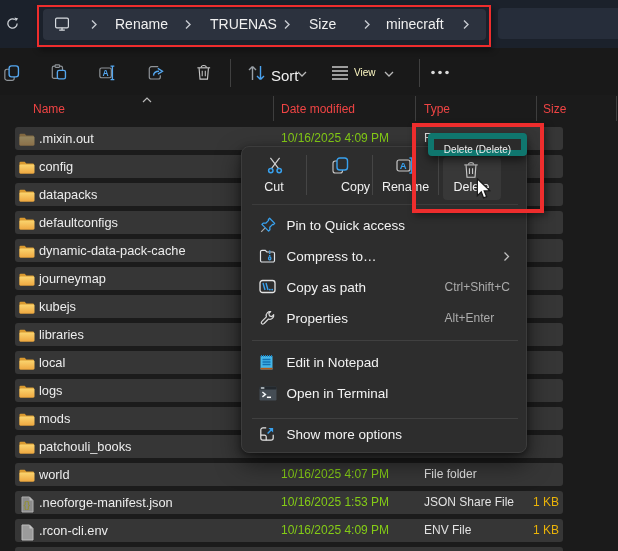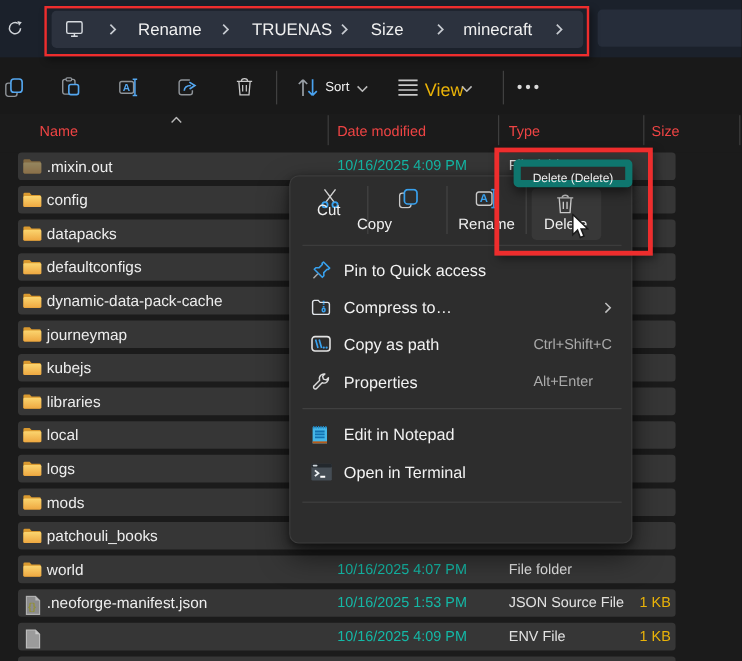--- a/index.html
+++ b/index.html
@@ -3,21 +3,21 @@
 <meta charset="utf-8">
 <style>
 *{margin:0;padding:0;box-sizing:border-box}
 html,body{width:618px;height:551px;overflow:hidden;background:#1b1b1b;
   font-family:"Liberation Sans",sans-serif;}
 .abs{position:absolute}
 #root{position:relative;width:618px;height:551px;background:#1b1b1b}
 .row{position:absolute;left:15px;width:548px;height:23px;background:#363636;border-radius:3px}
 .rname{position:absolute;left:24px;top:0;height:23px;line-height:23px;font-size:12.8px;color:#ededed;white-space:nowrap}
 .ricon{position:absolute;left:4px;top:4.5px}
-.rdate{position:absolute;left:266px;top:0;height:23px;line-height:23px;font-size:12px;color:#14b8a6;white-space:nowrap}
+.rdate{position:absolute;left:266px;top:0;height:23px;line-height:23px;font-size:12px;color:#84cc16;white-space:nowrap}
 .rtype{position:absolute;left:409px;top:0;height:23px;line-height:23px;font-size:12px;color:#e2e2e2;white-space:nowrap}
 .rsize{position:absolute;right:4px;top:0;height:23px;line-height:23px;font-size:12px;color:#eab308}
 .hdr{position:absolute;top:96px;height:26px;line-height:26px;font-size:12px;color:#ef4444;white-space:nowrap}
 .hsep{position:absolute;top:96px;height:25px;width:1px;background:#3e3e3e}
 .bc{position:absolute;top:9px;height:31px;line-height:31px;font-size:14px;color:#f0f0f0;white-space:nowrap}
 .bchev{position:absolute;top:19px}
 .mi{position:absolute;left:0;width:100%;height:31px}
 .mi .txt{position:absolute;left:45px;top:0;height:31px;line-height:31px;font-size:13.5px;color:#f2f2f2;white-space:nowrap}
 .mi .ico{position:absolute;left:17px;top:7px}
 .mi .sc{position:absolute;left:203px;top:0;height:31px;line-height:31px;font-size:12px;color:#ababab;white-space:nowrap}
@@ -93,29 +93,29 @@
   <path d="M6 4.2 C6 1 12 1 12 4.2" stroke="#c9c9c9" stroke-width="1.3" fill="none"></path>
   <path d="M3.5 4.8 L4.6 17.8 H13.4 L14.5 4.8" stroke="#c9c9c9" stroke-width="1.3" fill="none"></path>
   <path d="M7.2 8 V14.5 M10.8 8 V14.5" stroke="#c9c9c9" stroke-width="1.2" fill="none"></path>
 </svg>
 <div class="vsep" style="left:230px;top:59px;height:28px"></div>
 
 <svg class="abs" style="left:247px;top:64px" width="19" height="18" viewBox="0 0 19 18">
   <path d="M5.5 16 V2.5 M5.5 2.5 L2 6 M5.5 2.5 L9 6" fill="none" stroke="#9aa0a6" stroke-width="1.4"></path>
   <path d="M13.5 2 V15.5 M13.5 15.5 L10 12 M13.5 15.5 L17 12" fill="none" stroke="#4aa3f0" stroke-width="1.4"></path>
 </svg>
-<div class="abs" style="left:271px;top:67px;font-size:11px;color:#f0f0f0">Sort</div>
+<div class="abs" style="left:271px;top:67px;font-size:15px;color:#f0f0f0">Sort</div>
 <svg class="abs" style="left:297px;top:71px" width="10" height="6" viewBox="0 0 10 6">
       <polyline points="1,1 5,5 9,1" fill="none" stroke="#b9b9b9" stroke-width="1.3"></polyline>
     </svg>
 
 <svg class="abs" style="left:331px;top:65px" width="18" height="16" viewBox="0 0 18 16">
   <path d="M1 2 H17 M1 6 H17 M1 10 H17 M1 14 H17" stroke="#c9c9c9" stroke-width="1.4"></path>
 </svg>
-<div class="abs" style="left:354px;top:67px;font-size:15px;color:#eab308">View</div>
+<div class="abs" style="left:354px;top:67px;font-size:10px;color:#fef9c3">View</div>
 <svg class="abs" style="left:384px;top:71px" width="10" height="6" viewBox="0 0 10 6">
       <polyline points="1,1 5,5 9,1" fill="none" stroke="#b9b9b9" stroke-width="1.3"></polyline>
     </svg>
 <div class="vsep" style="left:419px;top:59px;height:28px"></div>
 <svg class="abs" style="left:430px;top:70px" width="20" height="5" viewBox="0 0 20 5">
   <circle cx="3" cy="2.5" r="1.8" fill="#dadada"></circle>
       <circle cx="10" cy="2.5" r="1.8" fill="#dadada"></circle>
       <circle cx="17" cy="2.5" r="1.8" fill="#dadada"></circle>
 </svg>
 
@@ -306,28 +306,29 @@
       <span class="rtype">File folder</span>
     </div>
 <div class="row" style="top:491px">
       <span class="ricon"><svg width="13" height="17" viewBox="0 0 13 17" style="opacity:.85;margin-left:2px">
           <path d="M1 1 h7.5 l3.5 3.5 v11.5 h-11 z" fill="#9b9b9b" stroke="#c6c6c6" stroke-width="1"></path>
           <path d="M8.5 1 l3.5 3.5 h-3.5 z" fill="#d4d4d4"></path>
           <text x="2.4" y="12.2" font-size="8.5" font-weight="bold" fill="#a3a03c" font-family="Liberation Sans">{}</text>
         </svg></span>
       <span class="rname">.neoforge-manifest.json</span>
       <span class="rdate">10/16/2025 1:53 PM</span>
-      <span class="rtype">JSON Source File</span>
+      <span class="rtype">JSON Share File</span>
       <span class="rsize">1 KB</span>
     </div>
 <div class="row" style="top:519px">
       <span class="ricon"><svg width="13" height="17" viewBox="0 0 13 17" style="opacity:.9;margin-left:2px">
           <path d="M1 1 h7.5 l3.5 3.5 v11.5 h-11 z" fill="#a6a6a6" stroke="#cccccc" stroke-width="1"></path>
           <path d="M8.5 1 l3.5 3.5 h-3.5 z" fill="#d8d8d8"></path>
         </svg></span>
+      <span class="rname">.rcon-cli.env</span>
       <span class="rdate">10/16/2025 4:09 PM</span>
       <span class="rtype">ENV File</span>
       <span class="rsize">1 KB</span>
     </div>
 <div class="row" style="top:547px;height:4px;border-radius:3px 3px 0 0"></div>
 
 <div class="abs" style="left:240.5px;top:145.5px;width:286px;height:307px;background:#2d2d2d;border:1px solid #3c3c3c;border-radius:8px;box-shadow:0 10px 24px rgba(0,0,0,.55), 0 2px 6px rgba(0,0,0,.4)">
 
   <div class="abs" style="left:0;top:0;width:100%;height:57px">
 
@@ -335,27 +336,27 @@
     <div class="abs" style="left:130.5px;top:8px;width:1px;height:40px;background:#454545"></div>
     <div class="abs" style="left:196.5px;top:8px;width:1px;height:40px;background:#454545"></div>
 
     <div class="abs" style="left:201.5px;top:10.5px;width:58px;height:43px;background:#383838;border-radius:4px"></div>
 
     <svg class="abs" style="left:25px;top:10px" width="16" height="17" viewBox="0 0 16 17">
       <path d="M3.4 0.8 L11.4 11.4 M12.6 0.8 L4.6 11.4" stroke="#d0d0d0" stroke-width="1.2" fill="none"></path>
       <circle cx="3.8" cy="13.6" r="2.2" fill="none" stroke="#38a1ee" stroke-width="1.5"></circle>
       <circle cx="12.2" cy="13.6" r="2.2" fill="none" stroke="#38a1ee" stroke-width="1.5"></circle>
     </svg>
-    <div class="abs" style="left:0;top:21px;width:65px;text-align:center;font-size:12.5px;color:#f0f0f0">Cut</div>
+    <div class="abs" style="left:0;top:33px;width:65px;text-align:center;font-size:12.5px;color:#f0f0f0">Cut</div>
 
     <svg class="abs" style="left:90px;top:10px" width="17" height="17" viewBox="0 0 17 17">
       <rect x="1" y="4" width="9.5" height="12" rx="2.3" fill="none" stroke="#c9c9c9" stroke-width="1.1"></rect>
       <rect x="5" y="1" width="10.5" height="12" rx="2.8" fill="#2d2d2d" stroke="#38a1ee" stroke-width="1.4"></rect>
     </svg>
-    <div class="abs" style="left:56px;top:33px;width:66px;font-size:12.5px;color:#f0f0f0">Copy</div>
+    <div class="abs" style="left:81px;top:33px;width:66px;text-align:center;font-size:12.5px;color:#f0f0f0">Copy</div>
 
     <svg class="abs" style="left:154px;top:10.5px" width="19" height="17" viewBox="0 0 19 17">
       <rect x="1" y="3" width="13" height="11" rx="2" fill="none" stroke="#c9c9c9" stroke-width="1.2"></rect>
       <text x="3.8" y="11.7" font-family="Liberation Sans" font-size="9.5" font-weight="bold" fill="#38a1ee">A</text>
       <path d="M13.4 1 H17.6 M15.5 1 V16 M13.4 16 H17.6" stroke="#38a1ee" stroke-width="1.3" fill="none"></path>
     </svg>
     <div class="abs" style="left:131px;top:33px;width:66px;text-align:center;font-size:12.5px;color:#f0f0f0">Rename</div>
 
     <svg class="abs" style="left:221.5px;top:14px" width="16" height="17.5" viewBox="0 0 15 17">
       <path d="M1 3.8 H14" stroke="#c9c9c9" stroke-width="1.1" fill="none"></path>
@@ -418,20 +419,31 @@
     <svg class="ico" style="top:8px" width="18" height="15" viewBox="0 0 18 15">
       <rect x="0.5" y="0.5" width="17" height="14" rx="1.2" fill="#454d55"></rect>
       <rect x="0.5" y="0.5" width="17" height="3" rx="1" fill="#23282d"></rect>
       <rect x="1.6" y="1.2" width="4" height="1.6" rx="0.8" fill="#cdd5da"></rect>
       <path d="M3.4 6 L6.4 8.4 L3.4 10.8" fill="none" stroke="#eef2f5" stroke-width="1.5"></path>
       <path d="M7.9 11.3 H12" stroke="#ffffff" stroke-width="1.5"></path>
     </svg>
     <div class="txt">Open in Terminal</div>
   </div>
   <div class="msep" style="top:271px"></div>
+  <div class="mi" style="top:272px">
+    <svg class="ico" width="16" height="16" viewBox="0 0 16 16">
+      <g fill="none" stroke="#e5e5e5" stroke-width="1.2">
+        <path d="M7.2 1.8 H4 A2.2 2.2 0 0 0 1.8 4 V12 A2.2 2.2 0 0 0 4 14.2 H12 A2.2 2.2 0 0 0 14.2 12 V8.8"></path>
+        <path d="M1.8 9.2 H5.6 A1.6 1.6 0 0 1 7.2 10.8 V14.2"></path>
+      </g>
+      <path d="M8.6 7.4 L12.6 3.4" stroke="#38a1ee" stroke-width="1.4"></path>
+      <path d="M9.4 1.9 H14.1 V6.6 Z" fill="#38a1ee"></path>
+    </svg>
+    <div class="txt">Show more options</div>
+  </div>
 </div>
 
 <div class="abs" style="left:428px;top:132.5px;width:99px;height:23px;background:#2b2b2b;border:6px solid #0f766e;border-radius:4px;box-shadow:0 4px 10px rgba(0,0,0,.55);line-height:22px;text-align:center;font-size:10px;font-weight:400;color:#f0f0f0;white-space:nowrap">Delete (Delete)</div>
 
 <div class="abs" style="left:37px;top:4.5px;width:454px;height:42px;border:2.6px solid #ee2d2d;box-shadow:2px 3px 6px rgba(0,0,0,.4)"></div>
 <div class="abs" style="left:411.5px;top:123px;width:132px;height:89.5px;border:4px solid #ee2d2d;box-shadow:3px 3px 7px rgba(0,0,0,.4)"></div>
 
 <svg class="abs" style="left:476.3px;top:177.5px" width="15.2" height="23.2" viewBox="0 0 17 26">
   <path d="M1.5 0.8 L1.5 19.8 L5.9 15.5 L8.5 22.3 L11.9 20.9 L9.2 14.3 L15.3 14.1 Z" fill="#ffffff" stroke="#1a1a1a" stroke-width="1.4"></path>
 </svg>

